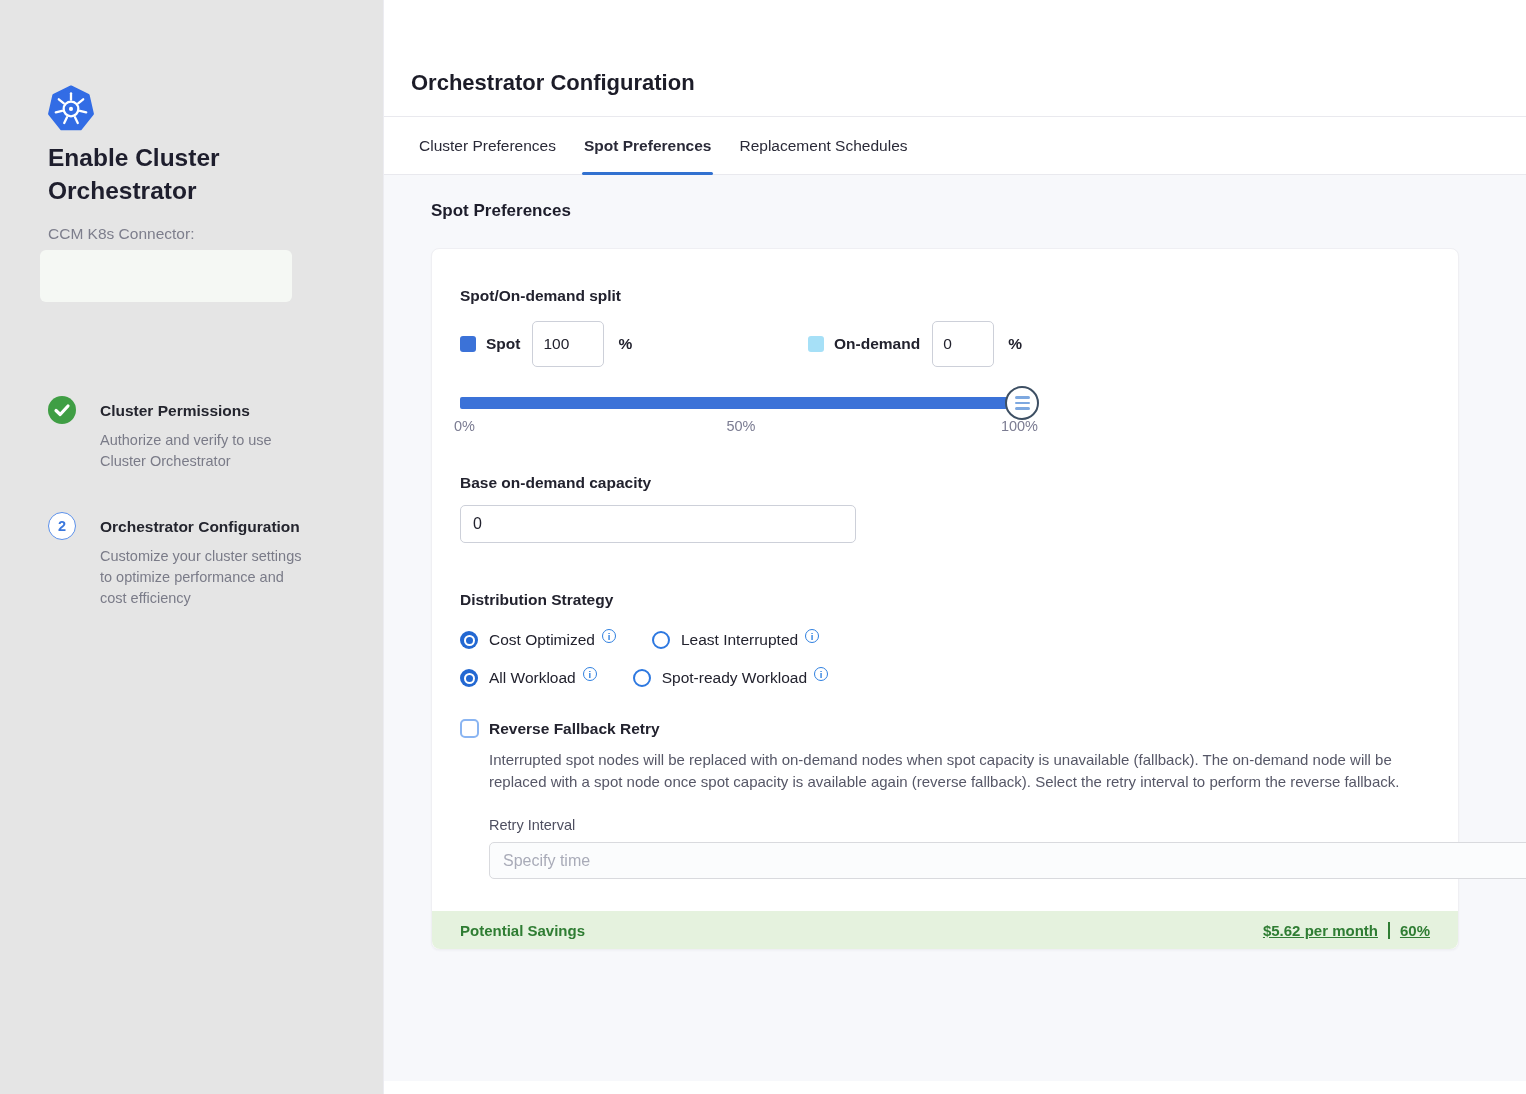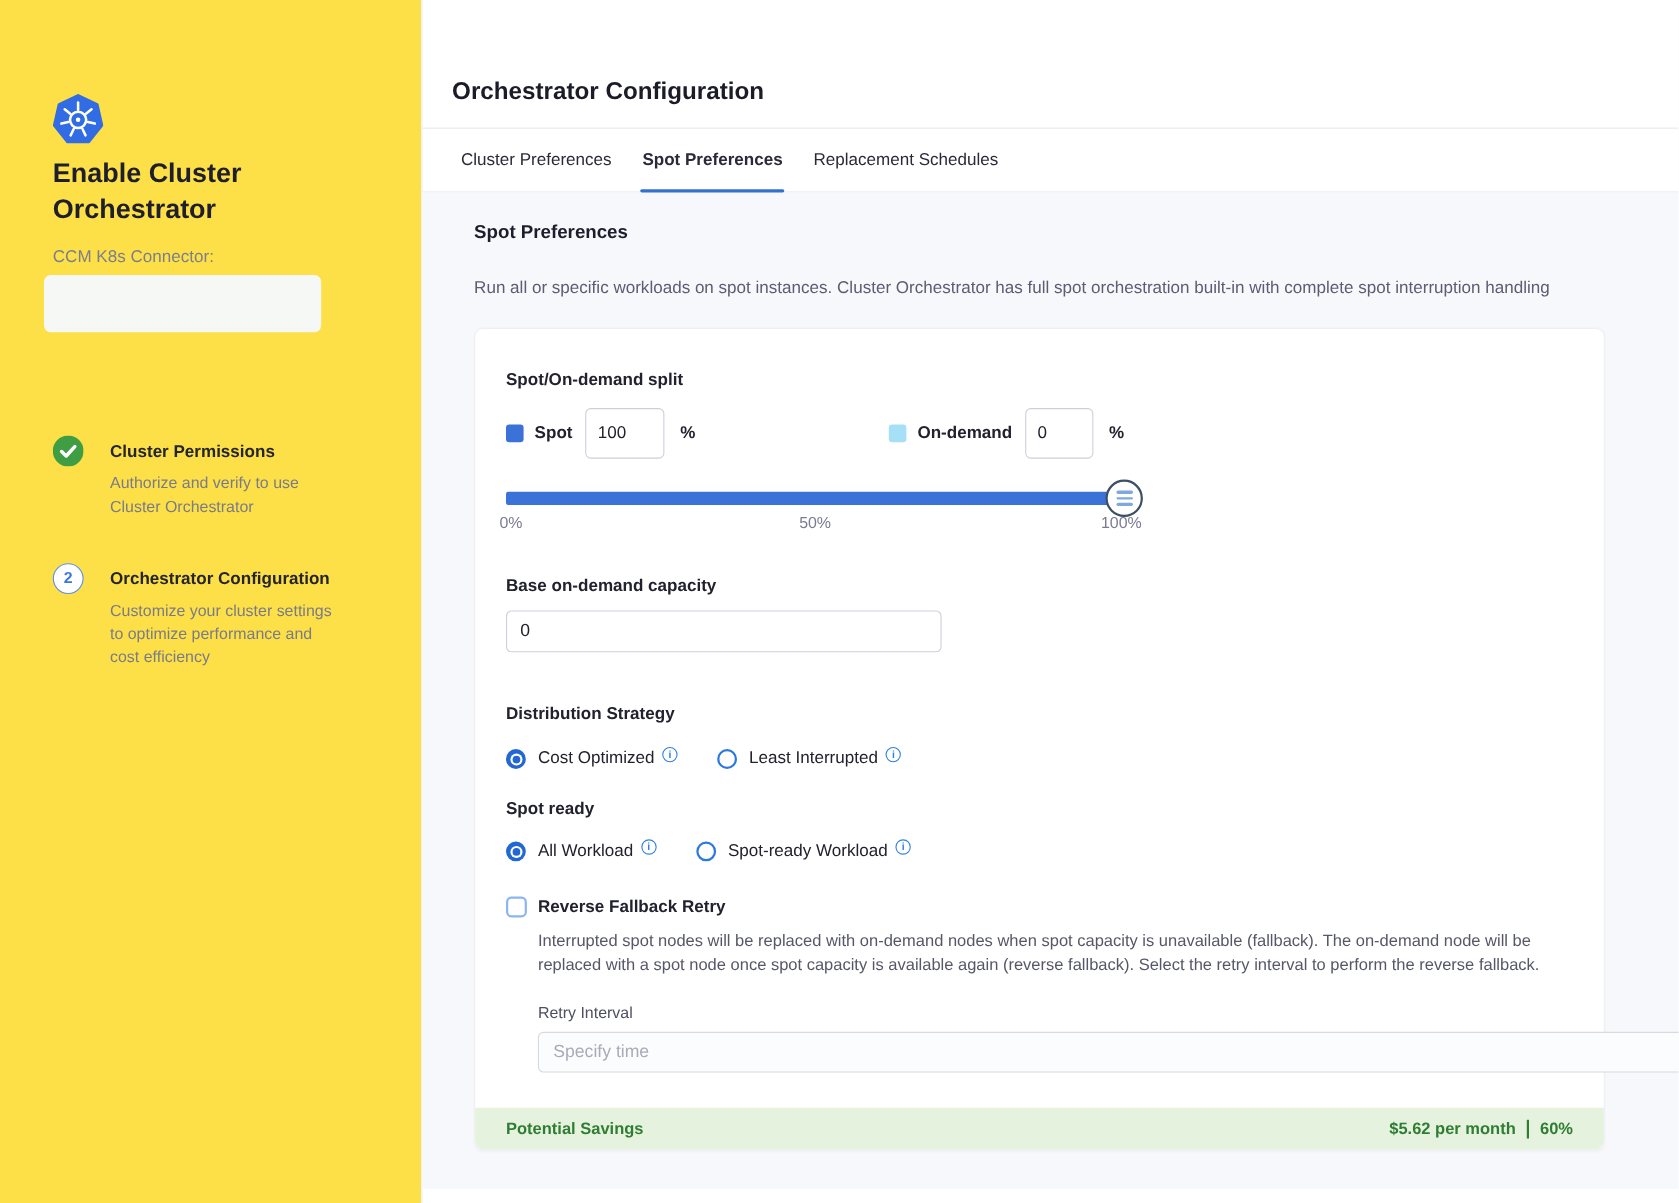--- a/index.html
+++ b/index.html
@@ -5,21 +5,21 @@
   * { margin:0; padding:0; box-sizing:border-box; }
   html,body { background:#ffffff; }
   body {
     width:1526px; height:1094px;
     font-family:"Liberation Sans", sans-serif;
     color:#1d1d2b; overflow:hidden;
   }
   .page { display:flex; width:1526px; height:1094px; }
 
   
-  .sidebar { width:383px; flex:0 0 383px; padding:85px 40px 0 48px; background:#fde047; }
+  .sidebar { width:383px; flex:0 0 383px; padding:85px 40px 0 48px; background:#e5e5e5; }
   .k8s-badge { width:46px; height:46px; position:relative; margin-bottom:10px; }
   .sb-title { font-size:24.5px; font-weight:700; line-height:33px; color:#1e1e2d; width:235px; }
   .sb-connector { margin-top:18px; font-size:15.5px; color:#7d7e8c; }
   .sb-connector-box { margin-top:7px; margin-left:-8px; width:252px; height:52px; background:#f5f8f4; border-radius:6px; }
   .step { display:flex; margin-top:96px; }
   .step + .step { margin-top:42px; }
   .step-icon-col { width:28px; flex:0 0 28px; margin-right:24px; margin-top:-2px; }
   .step-num {
     width:28px; height:28px; border-radius:50%; background:#fff;
     border:1.5px solid #5b90ea; color:#3a77dd; font-weight:700; font-size:14.5px;
@@ -106,21 +106,21 @@
     background:#fbfcfd; border:1px solid #d9dade; border-radius:5px;
     font-family:"Liberation Sans",sans-serif; font-size:16px; color:#33343f; padding-left:13px; outline:none;
   }
   .retry-input::placeholder { color:#a9abb8; }
 
   .savings-bar {
     margin:32px -28px 0 -28px; height:38px; background:#e5f2de; border-radius:0 0 8px 8px;
     display:flex; align-items:center; justify-content:space-between; padding:16px 28px;
   }
   .savings-label { font-size:15px; font-weight:700; color:#2f7d33; }
-  .savings-right { display:flex; align-items:center; gap:10px; font-size:15px; font-weight:700; color:#2f7d33; }
+  .savings-right { display:flex; align-items:center; gap:10px; font-size:15px; font-weight:700; color:#2f7d33;text-decoration:underline; }
   .savings-sep { width:2px; height:17px; background:#2f7d33; }
 </style>
 </head>
 <body>
 
 <div class="page">
 
   <aside class="sidebar">
     <div class="k8s-badge">
       <svg width="46" height="46" viewBox="0 0 100 100">
@@ -174,21 +174,20 @@
     <div class="hdr-divider"></div>
 
     <nav class="tabs">
       <div class="tab">Cluster Preferences</div>
       <div class="tab active">Spot Preferences</div>
       <div class="tab">Replacement Schedules</div>
     </nav>
 
     <div class="content">
       <div class="section-heading">Spot Preferences</div>
-      <div class="section-desc">Run all or specific workloads on spot instances. Cluster Orchestrator has full spot orchestration built-in with complete spot interruption handling</div>
 
       <div class="card">
 
         <div class="field-label">Spot/On-demand split</div>
 
         <div class="legend-row">
           <div class="legend-left">
             <span class="swatch" style="background:#3b72d8;"></span>
             <span class="legend-label">Spot</span>
             <input class="pct-input" type="text" value="100" style="">
@@ -230,21 +229,20 @@
             <span class="radio-label">Cost Optimized</span>
             <span class="info-icon">i</span>
           </div>
           <div class="radio-opt">
             <span class="radio off"></span>
             <span class="radio-label">Least Interrupted</span>
             <span class="info-icon">i</span>
           </div>
         </div>
 
-        <div class="field-label group-label" style="margin-top:28px;">Spot ready</div>
         <div class="radio-row" style="margin-top:20px;">
           <div class="radio-opt">
             <span class="radio on">
                 <span class="r-mid">
                   <span class="r-dot"></span>
                 </span>
               </span>
             <span class="radio-label">All Workload</span>
             <span class="info-icon">i</span>
           </div>

